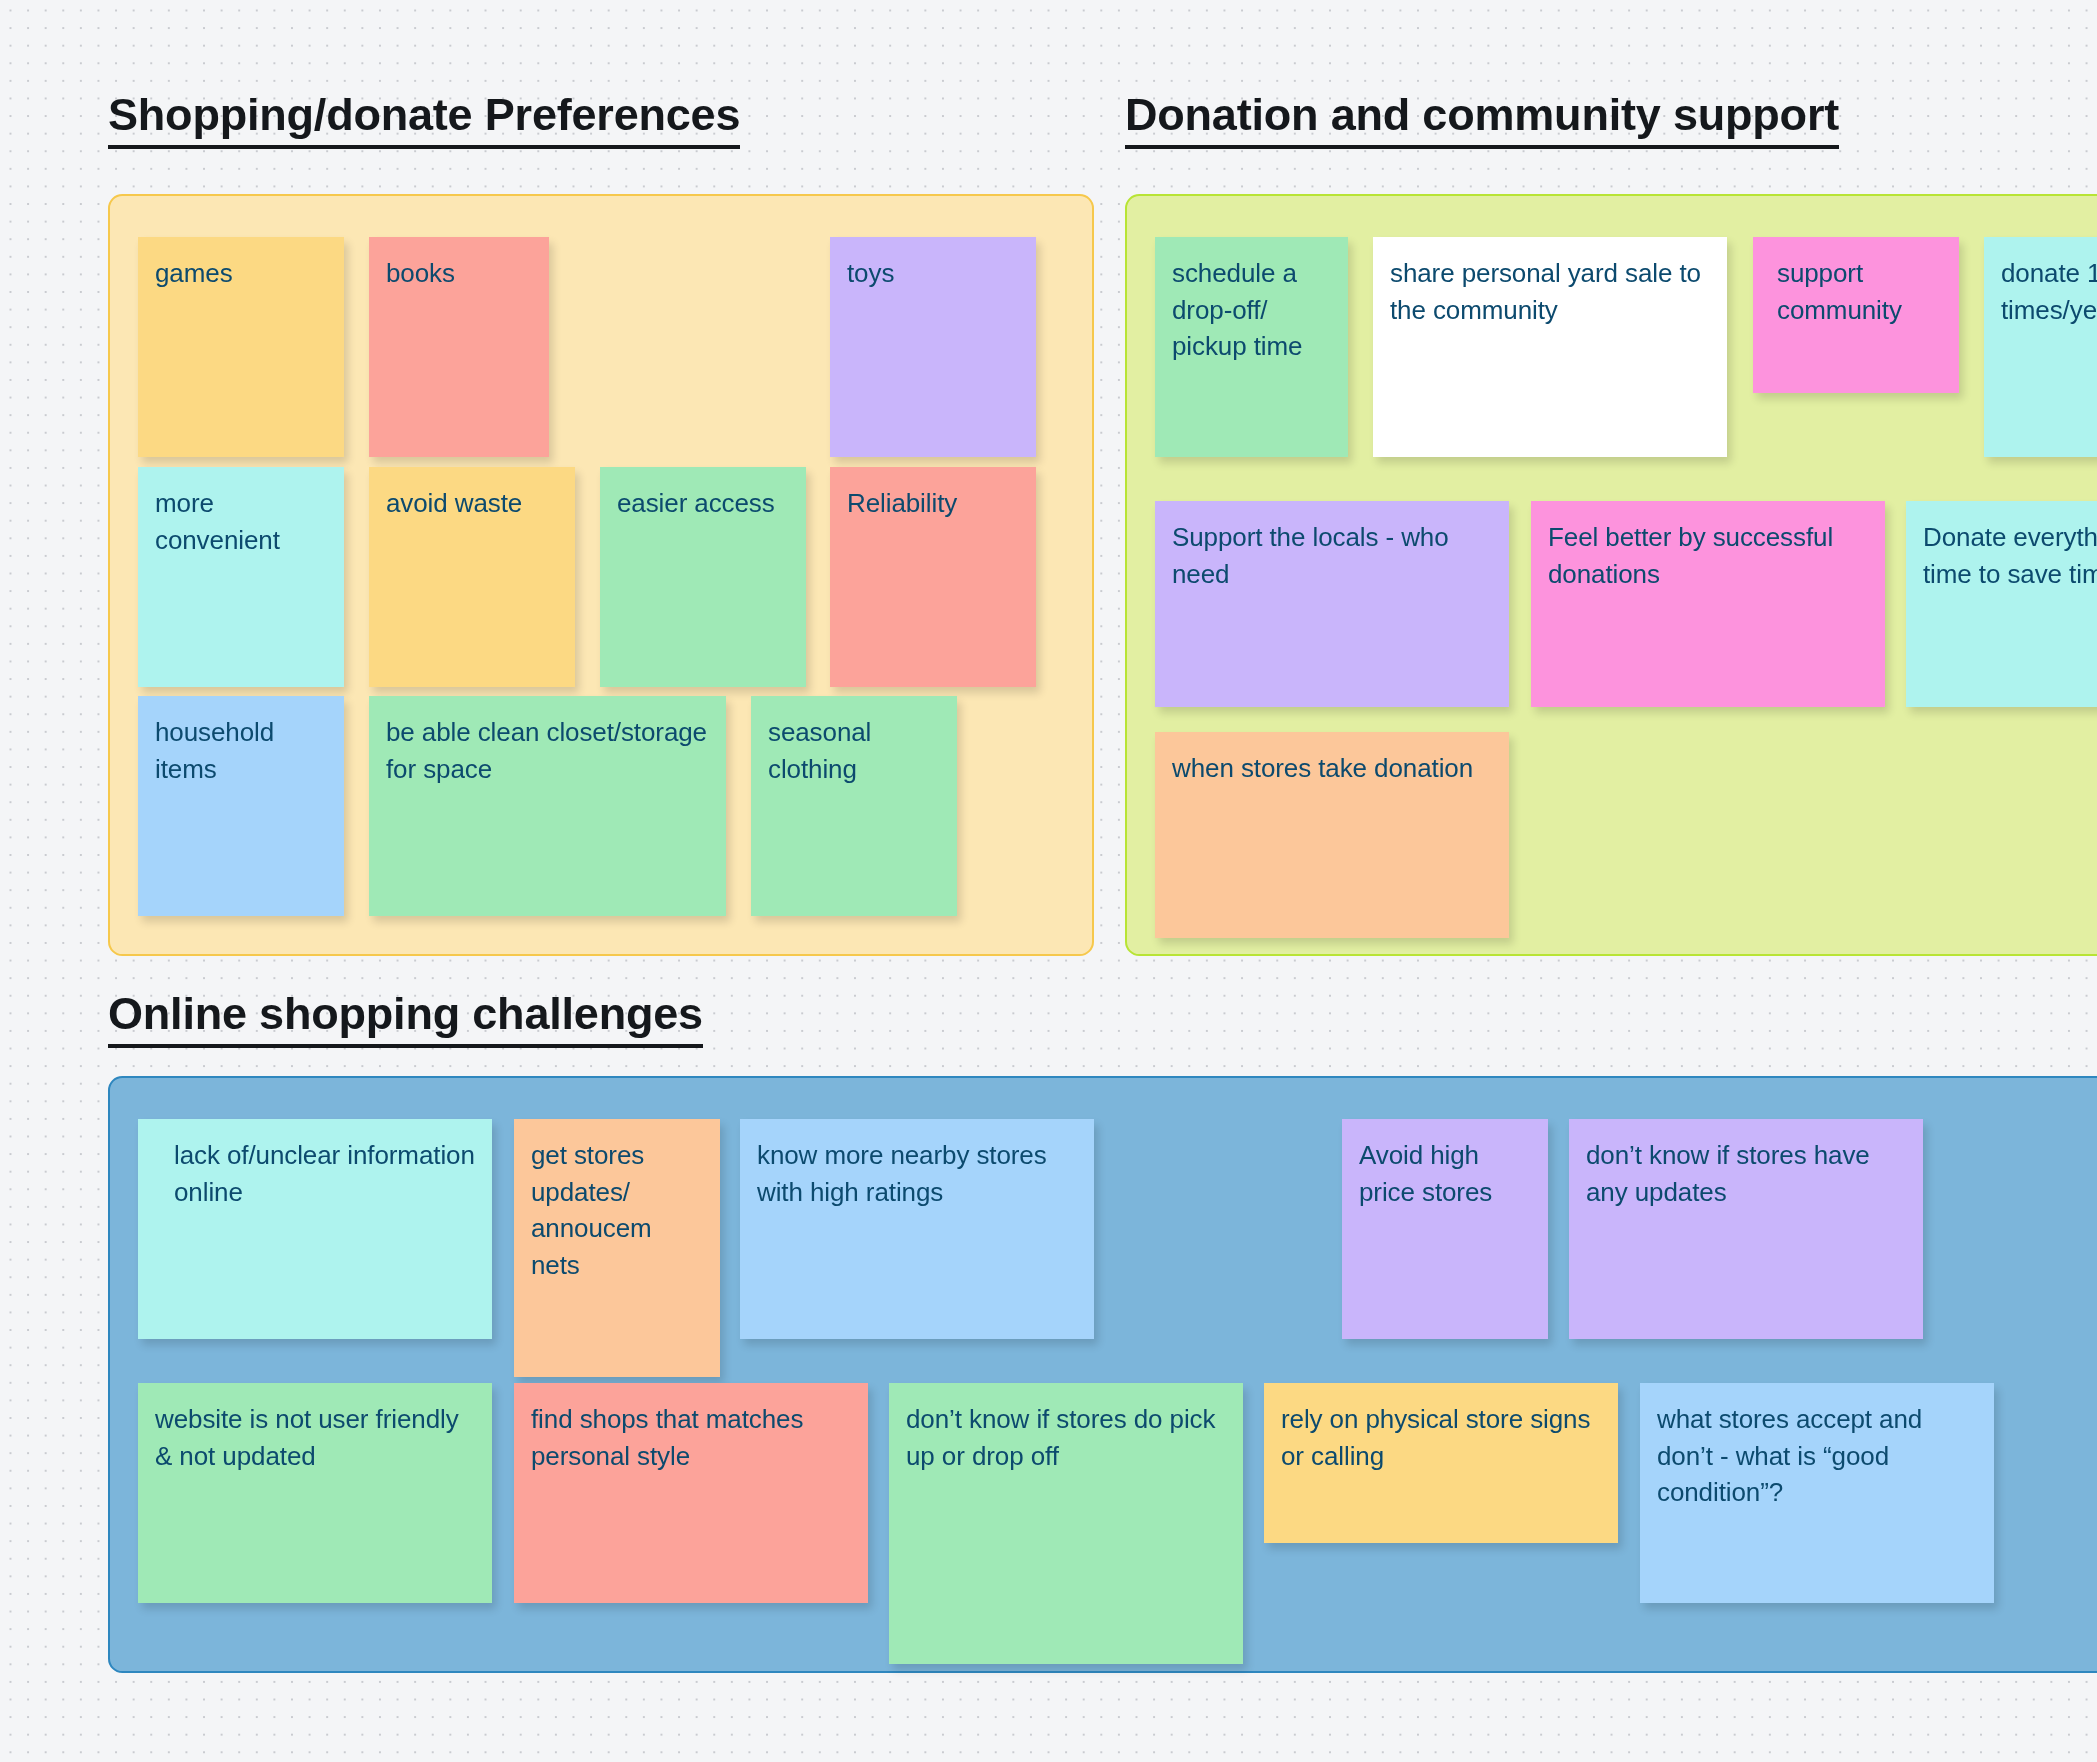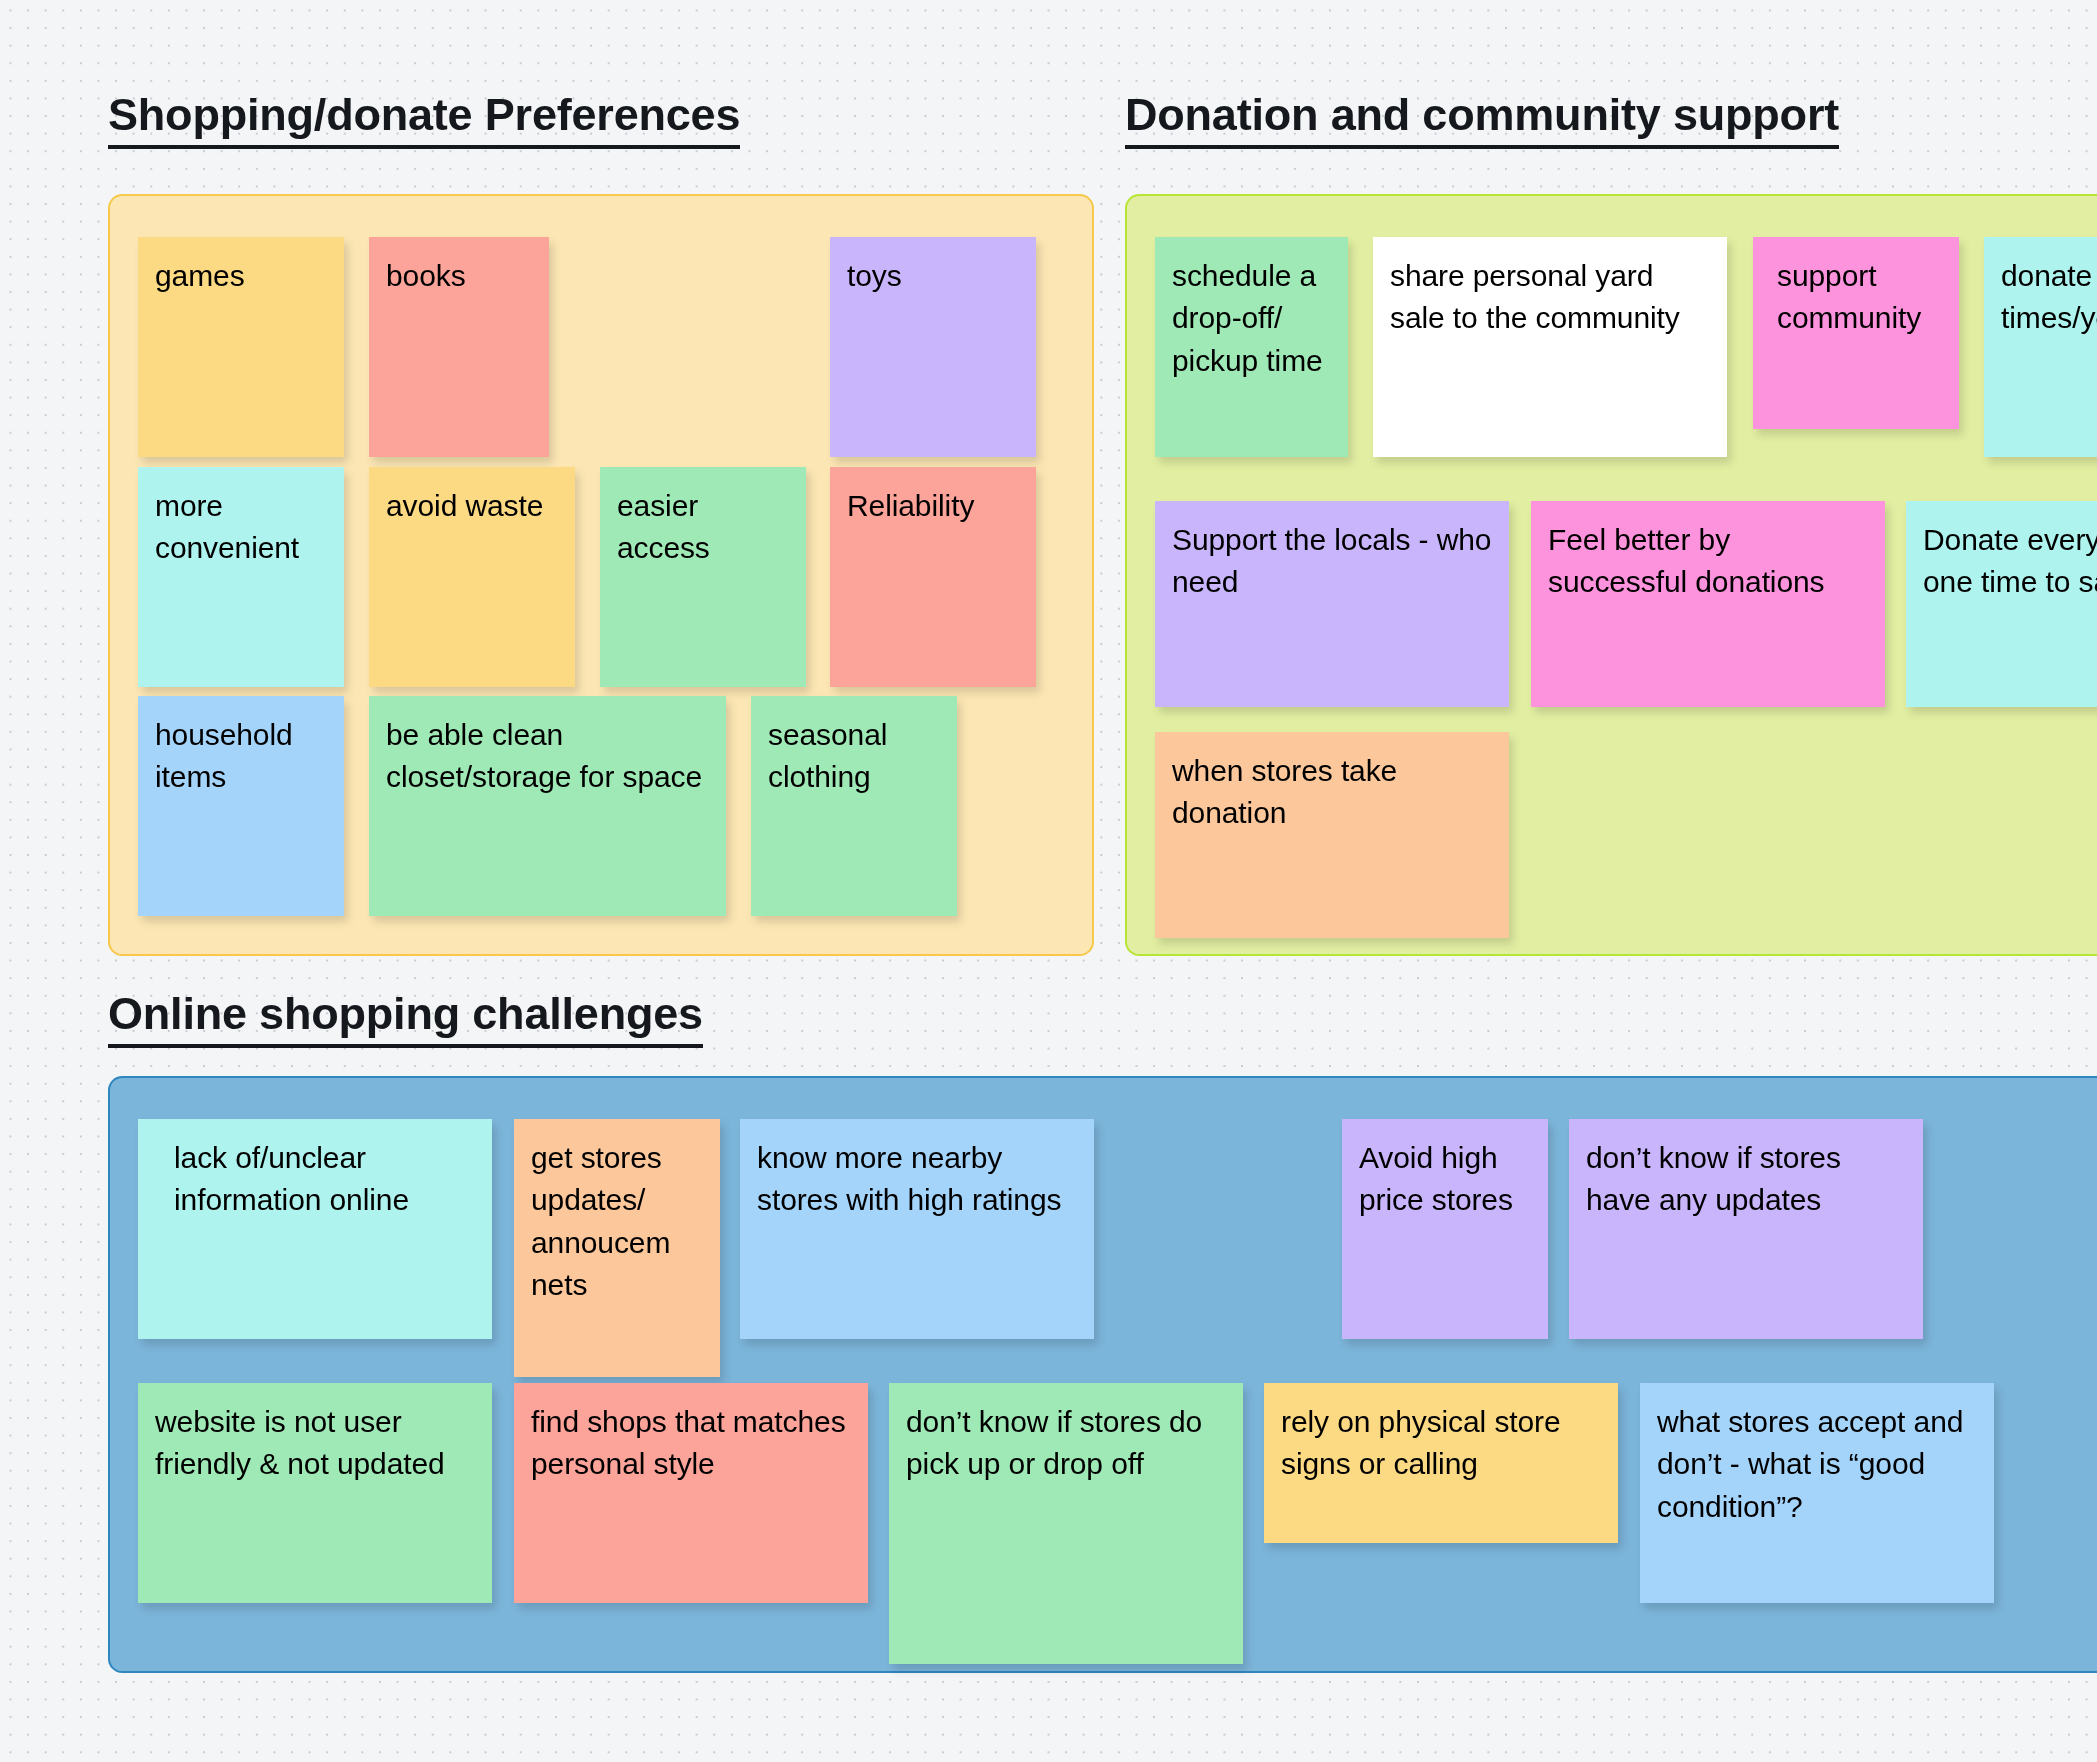--- a/index.html
+++ b/index.html
@@ -47,23 +47,23 @@
     border-width: 2.9px;
   }
   .panel-prefs     { background:#fce7b4; border-color:#f6c84c; }
   .panel-donation  { background:#e2efa2; border-color:#b8e435; }
   .panel-online    { background:#7cb5da; border-color:#2e87bf; }
 
   
   .note {
     position: absolute;
     padding: 17.6px 17px 0 17px;
-    font-size: 30px;
+    font-size: 26px;
     line-height: 1.42;
-    color: #000000;
+    color: #0c4a6e;
     font-weight: 400;
     box-shadow: 4.2px 5.9px 8.4px rgba(0,0,0,0.14);
     overflow: hidden;
     word-wrap: break-word;
     letter-spacing: -0.1px;
   }
 </style>
 </head>
 <body>
 
@@ -86,21 +86,21 @@
     <div class="note" style="left:259px; top:500px;width:357px; height:220px; background:#9fe9b6;">be able clean closet/storage for space</div>
     <div class="note" style="left:641px;top:500px;width:206px; height:220px; background:#9fe9b6;">seasonal clothing</div>
   </div>
 
   <div class="section-title" style="left:1125px; top:91px;">Donation and community support</div>
 
   <div class="panel panel-donation" style="left:1125px; top:194px; width:1561px; height:762px;">
 
     <div class="note" style="left:28px;  top:41px;  width:193px; height:220px; background:#9fe9b6;">schedule a drop-off/ pickup time</div>
     <div class="note" style="left:246px; top:41px;  width:354px; height:220px; background:#ffffff;">share personal yard sale to the community</div>
-    <div class="note" style="left:626px;top:41px;  width:206px; height:192px; background:#fd93dd;padding-left:24px;">support community</div>
+    <div class="note" style="left:626px;top:41px;  width:206px; height:156px; background:#fd93dd;padding-left:24px;">support community</div>
     <div class="note" style="left:857px;top:41px;  width:193px; height:220px; background:#aef3ee;">donate 1-5 times/year</div>
 
     <div class="note" style="left:28px;  top:305px; width:354px; height:206px; background:#c9b5fb;">Support the locals - who need</div>
     <div class="note" style="left:404px; top:305px; width:354px; height:206px; background:#fd93dd;">Feel better by successful donations</div>
     <div class="note" style="left:779px;top:305px; width:354px; height:206px; background:#aef3ee;">Donate everything in one time to save time</div>
 
     <div class="note" style="left:28px;  top:536px;width:354px; height:206px; background:#fcc79a;">when stores take donation</div>
   </div>
 
   <div class="section-title" style="left:108px; top:990px;">Online shopping challenges</div>

